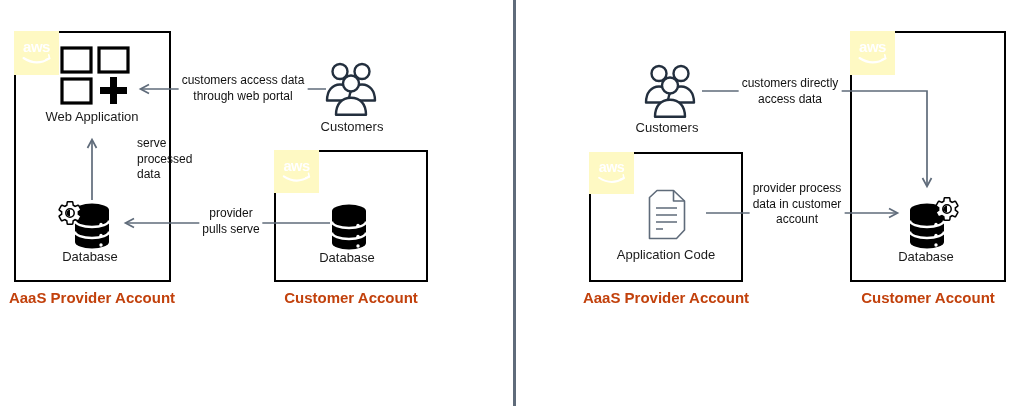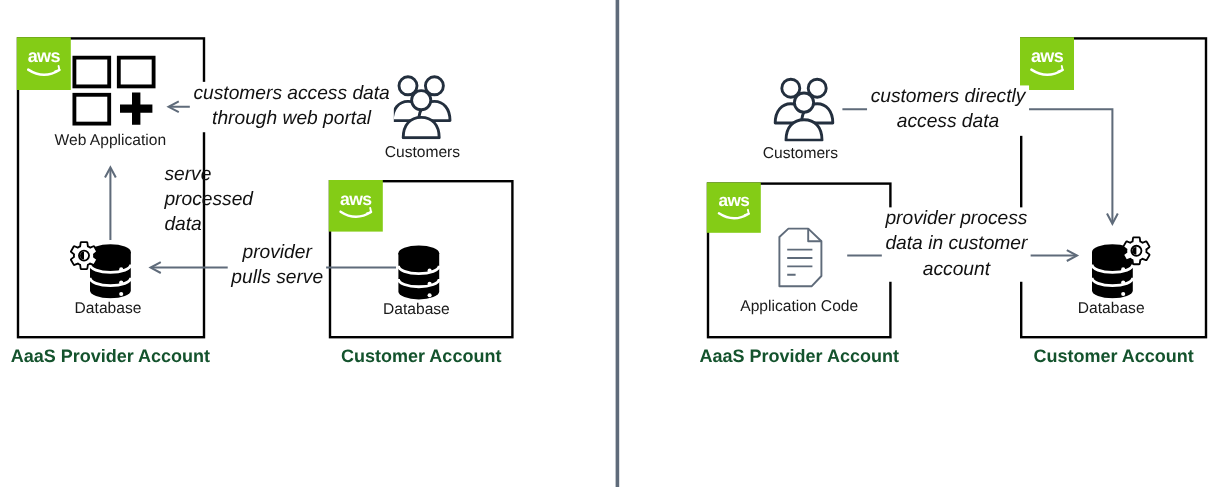--- a/index.html
+++ b/index.html
@@ -1,24 +1,24 @@
 <!DOCTYPE html>
 <html><head>
 <meta charset="utf-8">
 <style>
   html,body{margin:0;padding:0;background:#fff;}
   .canvas{position:relative;width:1024px;height:406px;background:#fff;overflow:hidden;
           font-family:"Liberation Sans",sans-serif;}
   .box{position:absolute;border:2px solid #000;box-sizing:border-box;background:transparent;}
-  .aws-badge{position:absolute;background:#84cc16;}
+  .aws-badge{position:absolute;background:#fef9c3;}
   .icon{position:absolute;}
   .icon-label{position:absolute;transform:translateX(-50%);font-size:13px;color:#1a1a1a;white-space:nowrap;}
-  .account-label{position:absolute;transform:translateX(-50%);font-size:15px;font-weight:bold;color:#14532d;white-space:nowrap;}
+  .account-label{position:absolute;transform:translateX(-50%);font-size:15px;font-weight:bold;color:#c2410c;white-space:nowrap;}
   .caption{position:absolute;transform:translateX(-50%);font-size:14.5px;font-weight:bold;color:#000;white-space:nowrap;}
-  .arrow-label{position:absolute;transform:translate(-50%,-50%);font-style:italic;font-size:16px;
+  .arrow-label{position:absolute;transform:translate(-50%,-50%);font-size:12px;
                line-height:1.3;text-align:center;white-space:pre-line;background:#fff;padding:0 3px;color:#111;}
   .arrow-label.no-center{transform:none;text-align:left;background:transparent;padding:0;}
   .divider{position:absolute;left:513px;top:0;width:3px;height:406px;background:#5F6B7A;}
   svg{display:block;}
   .overlay{position:absolute;left:0;top:0;pointer-events:none;}
 </style>
 </head>
 <body>
 
 <div class="canvas">

